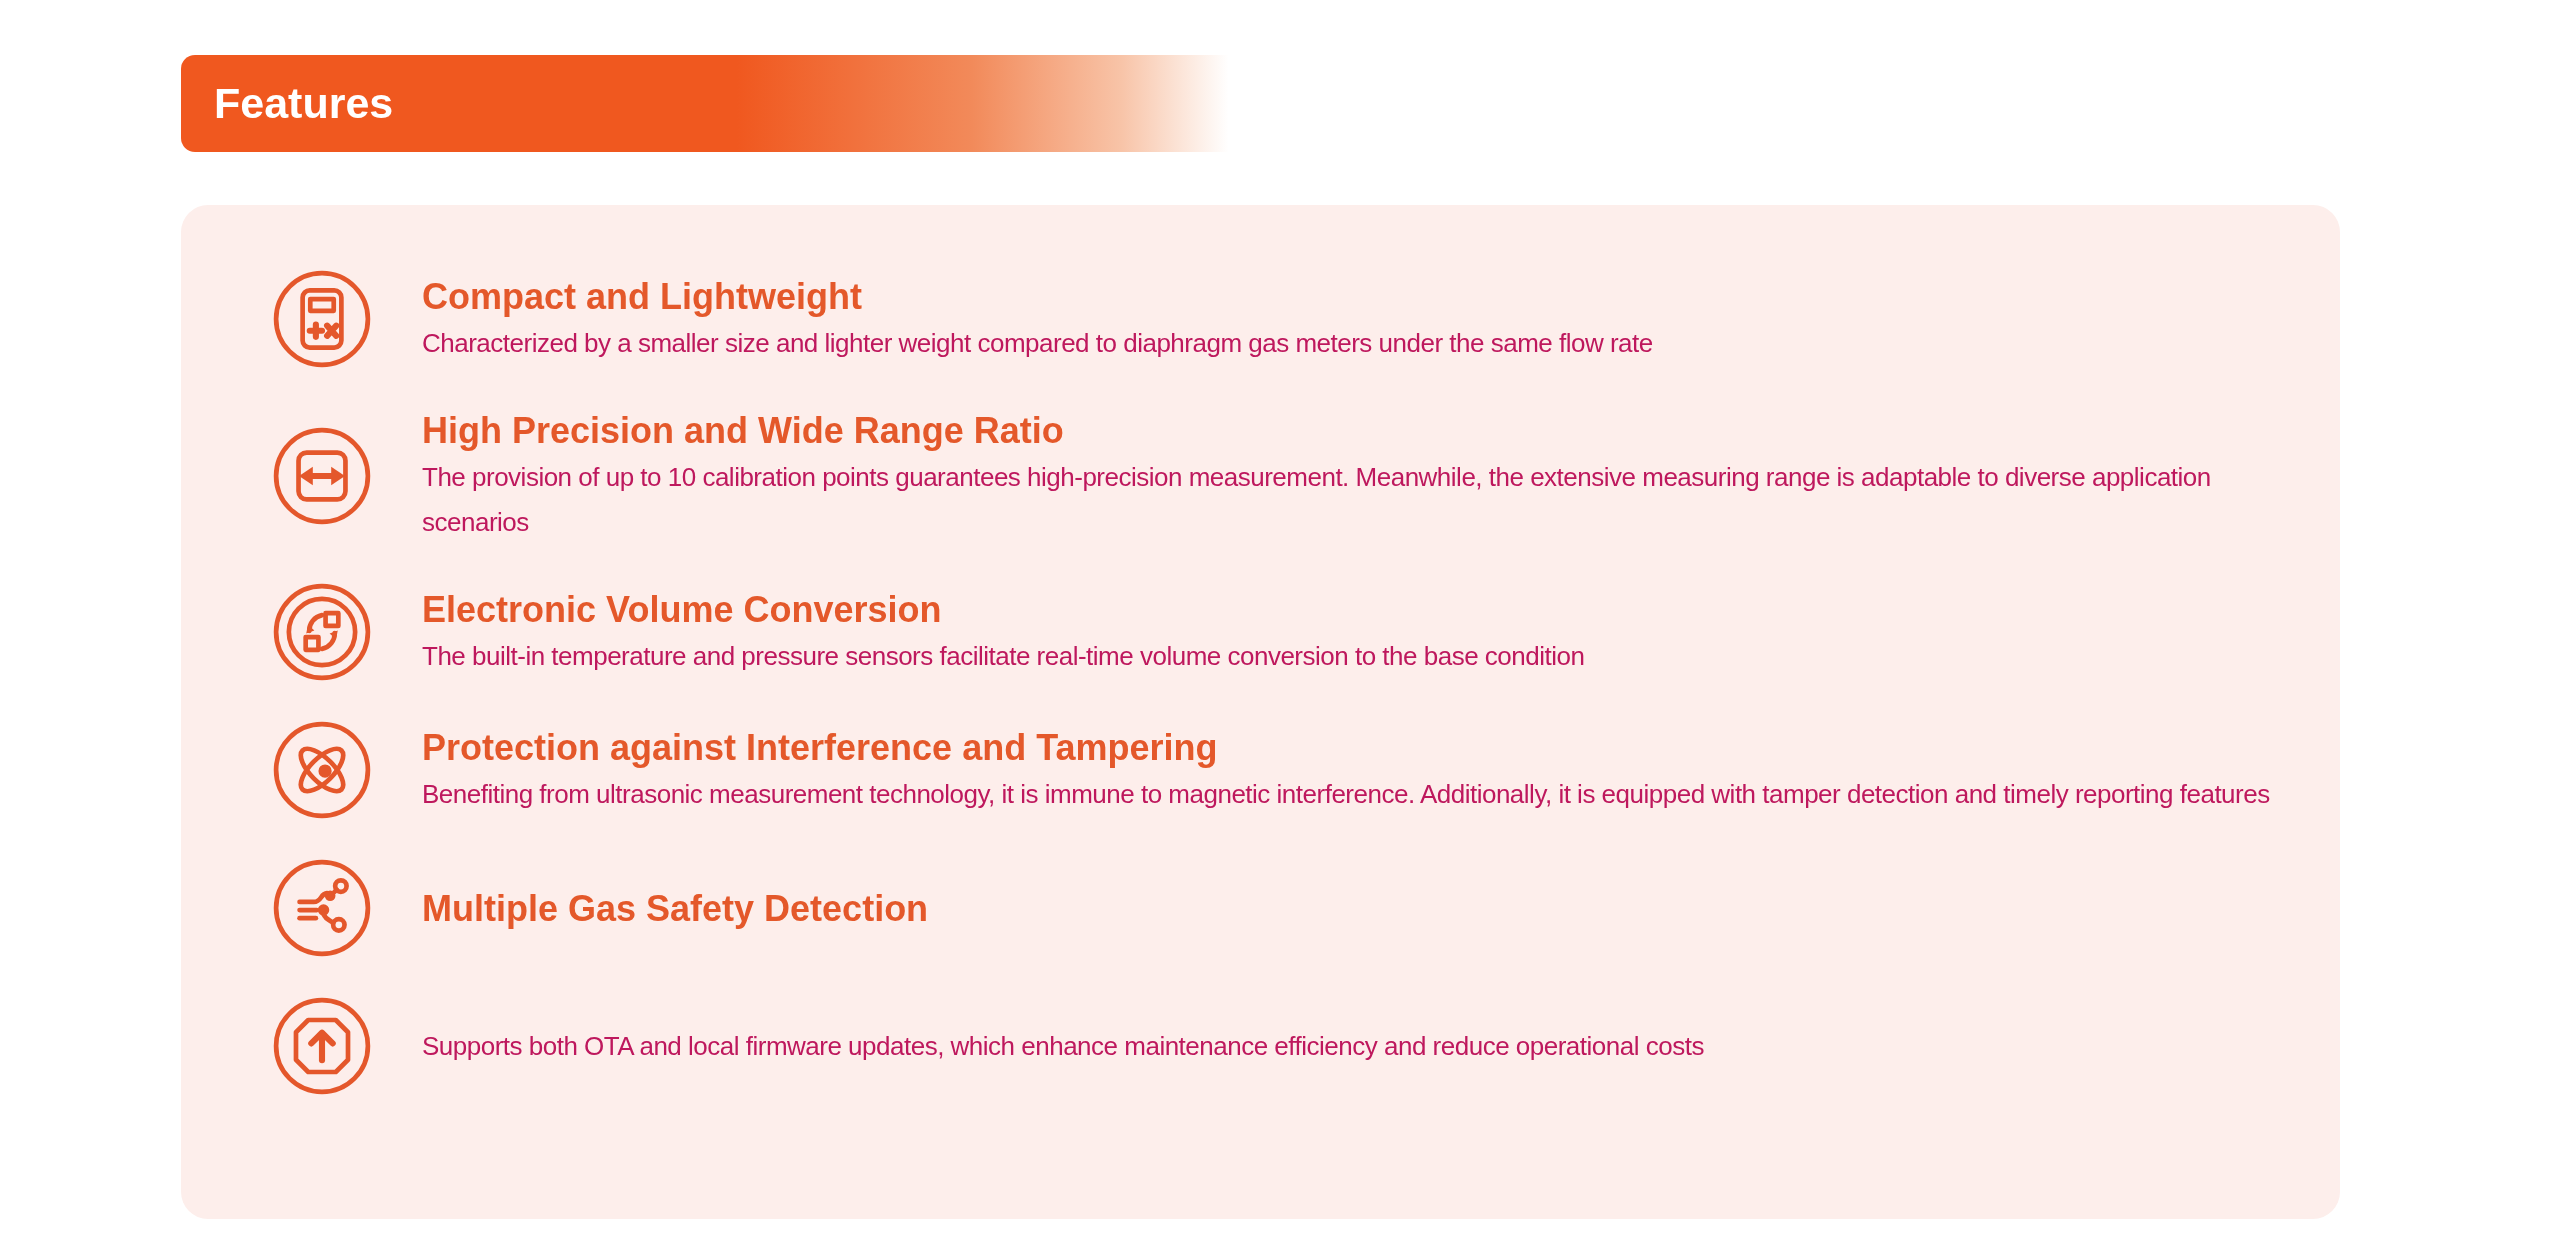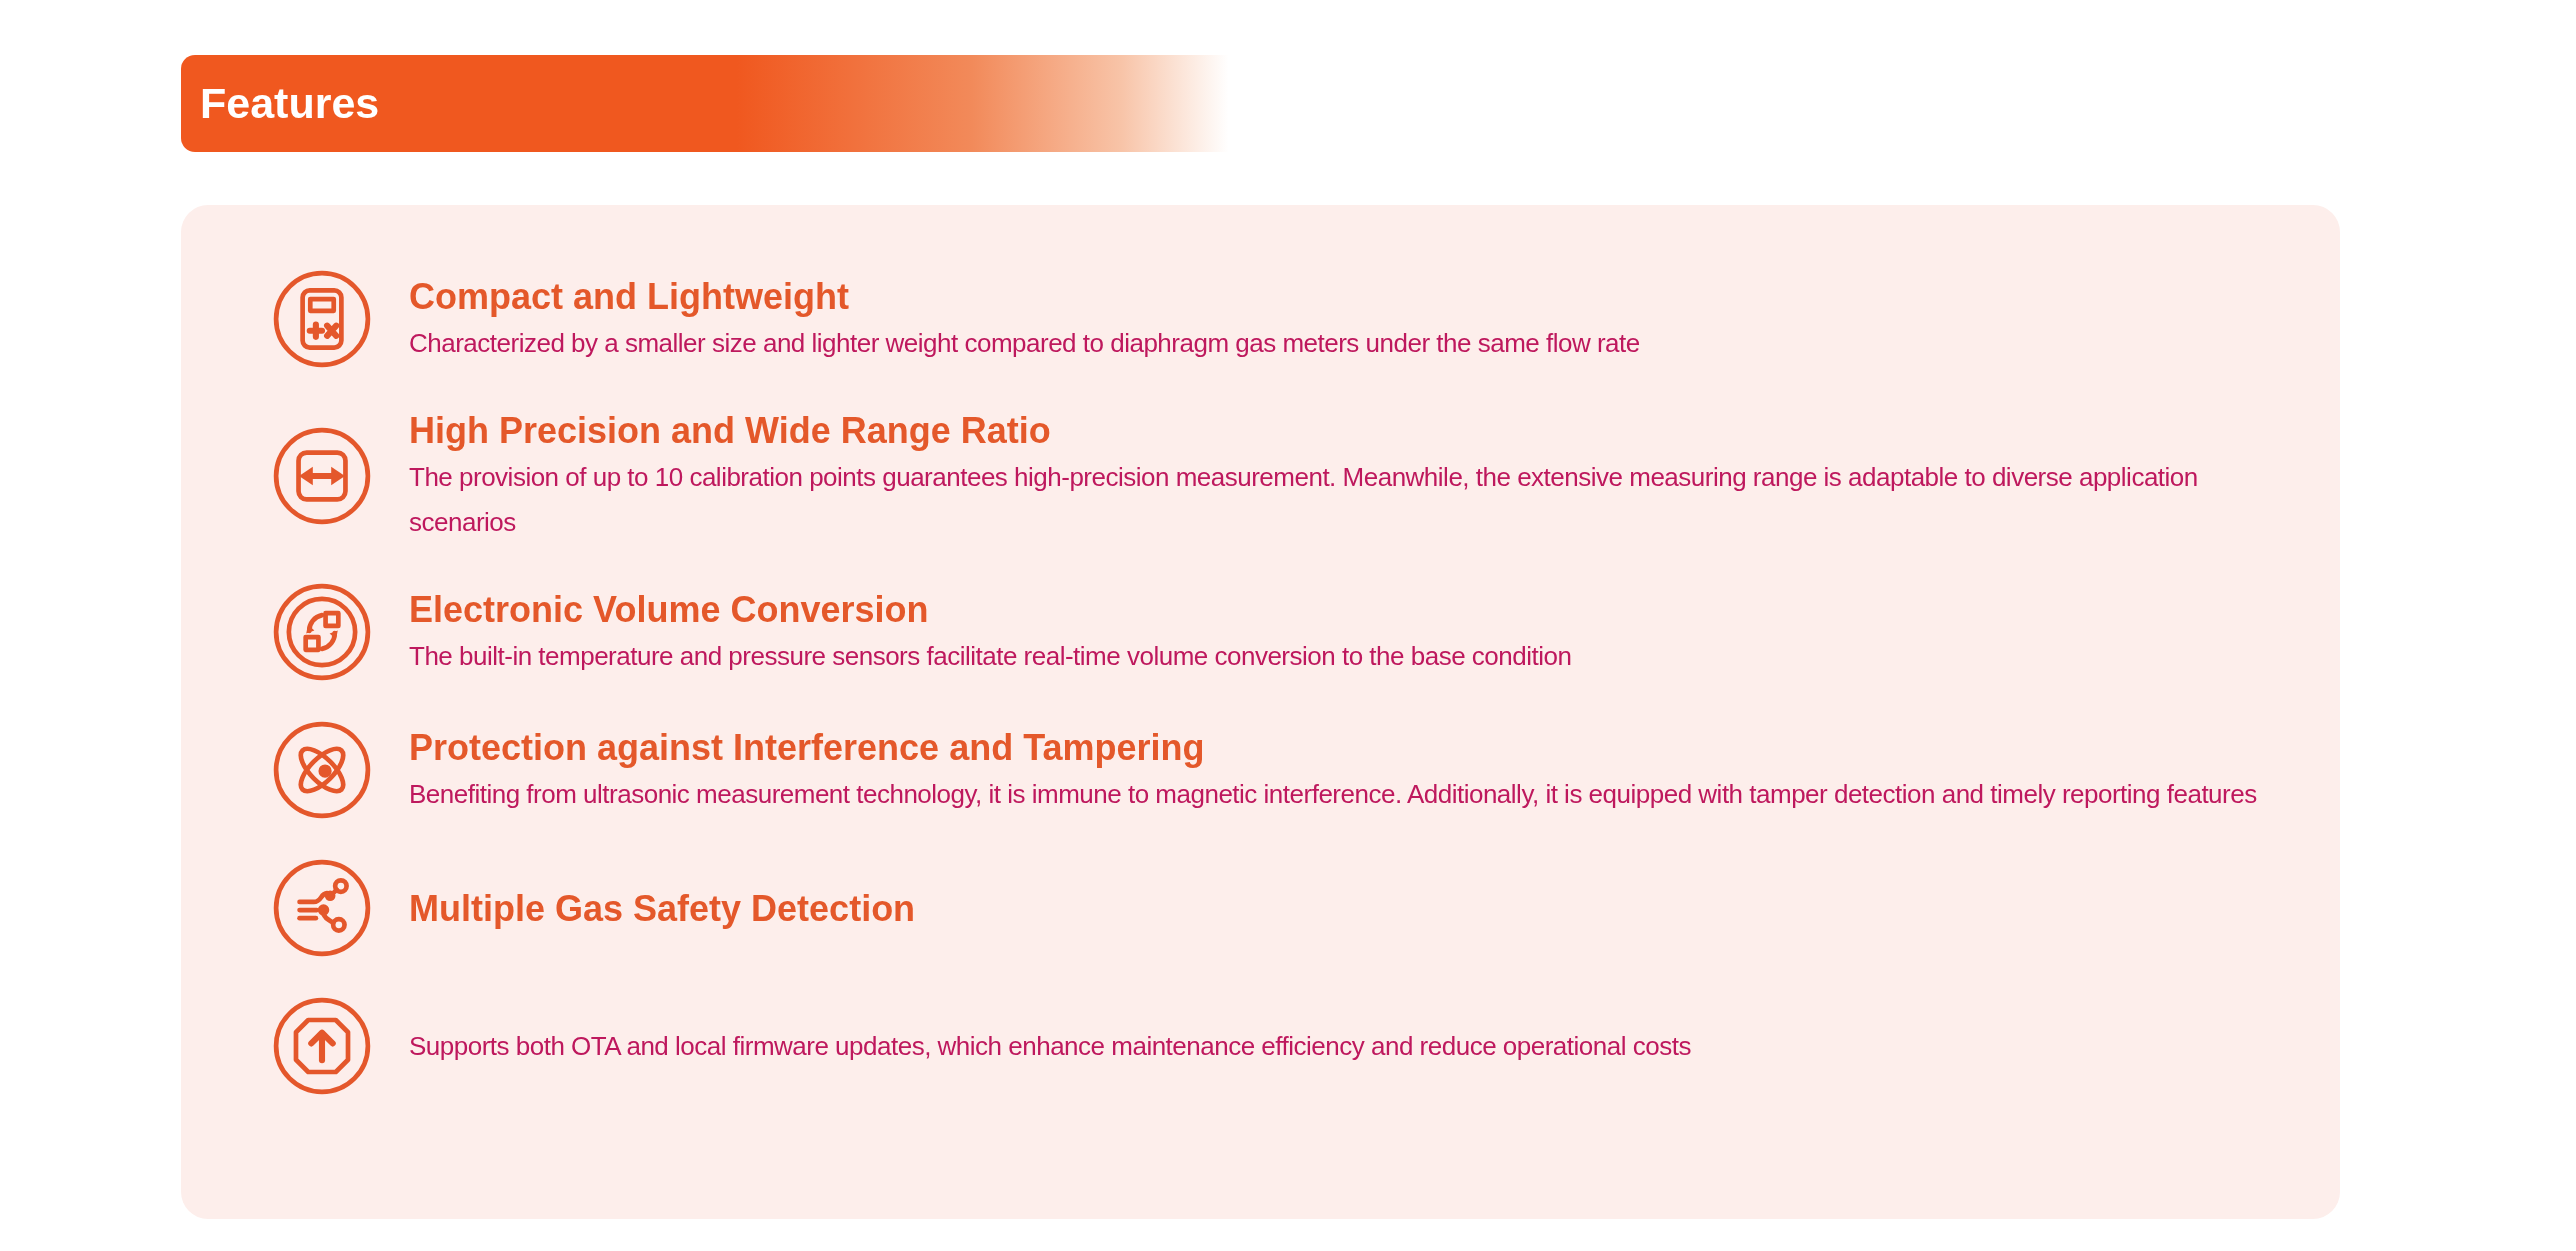--- a/index.html
+++ b/index.html
@@ -10,40 +10,40 @@
     overflow:hidden;
     position:relative;
   }
   .header-bar {
     position:absolute;
     left:181px; top:55px;
     width:1069px; height:97px;
     border-radius:14px;
     background:linear-gradient(90deg, #f0581f 0%, #f0581f 52%, #f28a5a 74%, #f8c4a8 88%, rgba(255,255,255,0) 98%);
     display:flex; align-items:center;
-    padding-left:19px;
+    padding-left:33px;
   }
   .header-title {
     color:#ffffff;
     font-size:43px;
     font-weight:bold;
     letter-spacing:0px;
   }
   .panel {
     position:absolute;
     left:181px; top:205px;
     width:2159px; height:1014px;
     background:#fdeeeb;
     border-radius:27px;
     padding:63px 64px 0 90px;
   }
   .feature-row {
     display:flex;
     align-items:center;
-    gap:36px;
+    gap:49px;
     margin-bottom:36px;
   }
   .icon-wrap {
     flex:0 0 102px;
     width:102px; height:102px;
   }
   .icon-wrap svg { width:102px; height:102px; display:block; }
   .feature-texts { max-width:1899px; }
   .feature-title {
     color:#e4582a;

